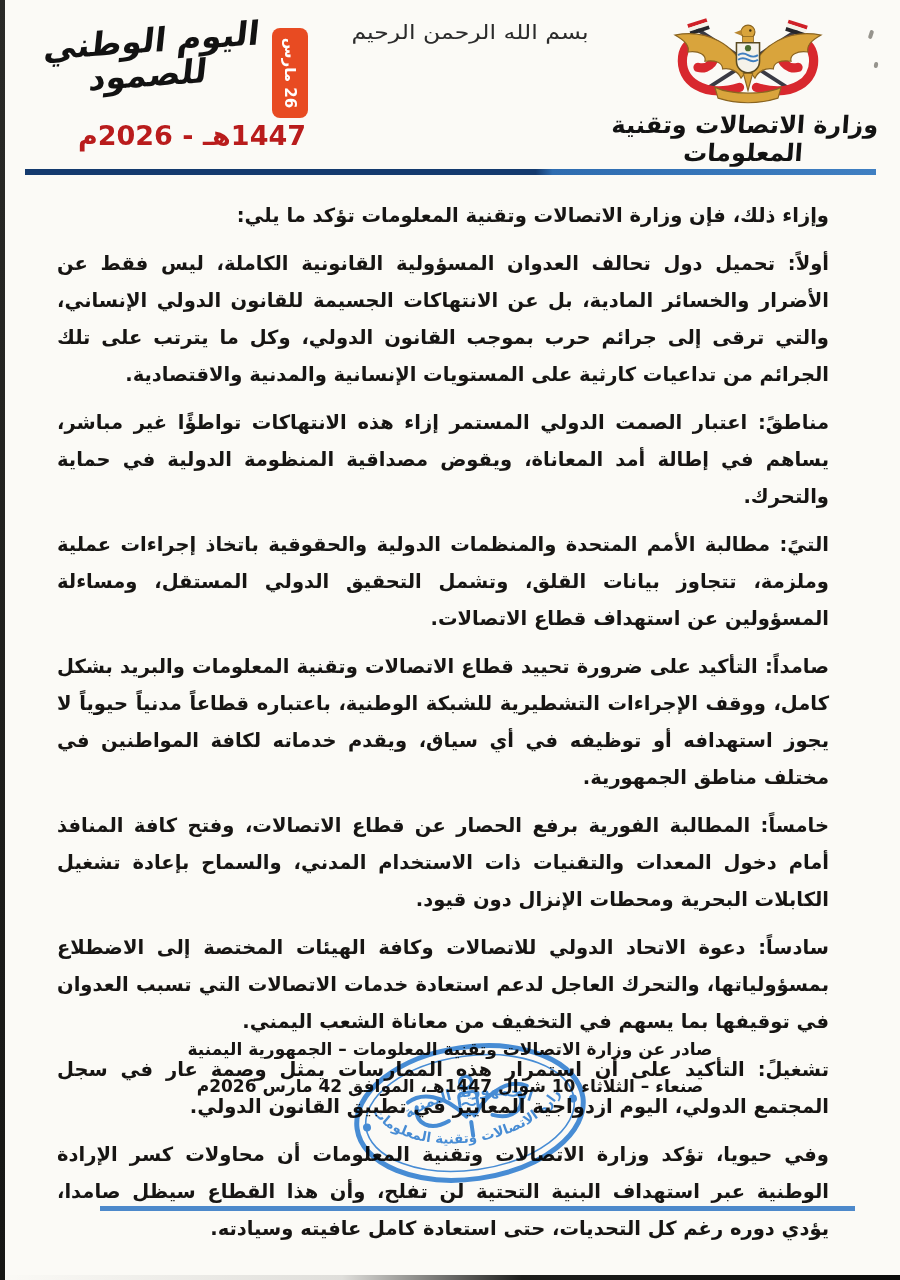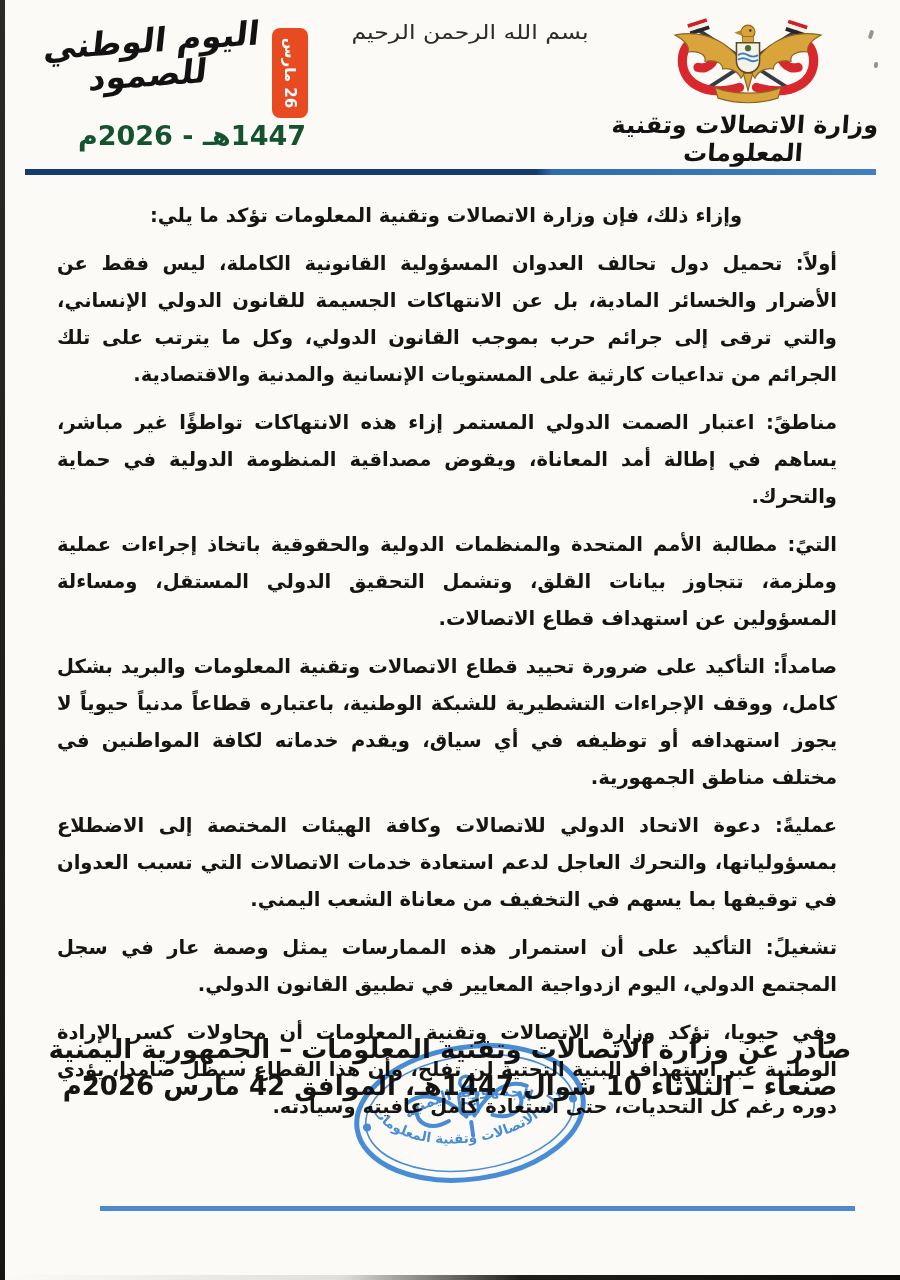--- a/index.html
+++ b/index.html
@@ -27,21 +27,21 @@
   }
   .ribbon {
     position:absolute; right:2px; top:6px; width:36px; height:90px;
     background:#e84b22; border-radius:8px;
     display:flex; align-items:center; justify-content:center;
   }
   .ribbon-text { transform:rotate(90deg); white-space:nowrap;
     color:#ffffff; font-size:15px; font-weight:700; direction:rtl; }
   .logo-year {
     position:absolute; right:4px; top:98px; direction:rtl; white-space:nowrap;
-    font-size:27px; font-weight:800; letter-spacing:0; color:#14532d;
+    font-size:27px; font-weight:800; letter-spacing:0; color:#b91c1c;
   }
   .bismillah {
     position:absolute; left:322px; top:20px; width:296px; text-align:center;
     font-size:20px; font-weight:500; direction:rtl; color:#2b2b2b;
     transform:scaleX(1.18) scaleY(0.98);
   }
   .emblem-box { position:absolute; left:650px; top:12px; width:196px; height:100px; }
   .emblem-box svg { width:100%; height:100%; }
   .ministry-name {
     position:absolute; left:598px; top:112px; width:292px; text-align:center;
@@ -52,28 +52,28 @@
     position:absolute; left:25px; top:169px; width:851px; height:6px;
     background:linear-gradient(90deg,#143a6e 0%,#143a6e 60%,#2e6cb0 62%,#3f7fc2 100%);
   }
 
   
   .body-text {
     position:absolute; left:57px; right:55px; top:197px;
     direction:rtl; text-align:justify;
     font-size:19.5px; line-height:37px; font-weight:700;
   }
-  .intro { text-align:center; margin:0 10px 11px 0; }
-  .para { margin:0 8px 11px 0; }
+  .intro { text-align:right; margin:0 16px 11px 0; }
+  .para { margin:0 16px 11px 0; }
   .lead { font-weight:800; }
 
   
   .footer-block {
     position:absolute; left:0; right:0; top:1031px; text-align:center;
-    direction:rtl; font-size:26px; font-weight:800; line-height:37px;
+    direction:rtl; font-size:17px; font-weight:800; line-height:37px;
   }
   .stamp {
     position:absolute; left:350px; top:1042px; width:240px; height:142px;
     transform:rotate(-8deg); opacity:0.88; mix-blend-mode:multiply;
   }
   .stamp svg { width:100%; height:100%; }
   .bottom-line {
     position:absolute; left:100px; top:1206px; width:755px; height:5px;
     background:#4d89cb;
   }
@@ -141,21 +141,22 @@
 
   <div class="header-divider"></div>
 
   <div class="body-text">
     <p class="intro">وإزاء ذلك، فإن وزارة الاتصالات وتقنية المعلومات تؤكد ما يلي:</p>
 
     <p class="para"><span class="lead">أولاً:</span> <span>تحميل دول تحالف العدوان المسؤولية القانونية الكاملة، ليس فقط عن الأضرار والخسائر المادية، بل عن الانتهاكات الجسيمة للقانون الدولي الإنساني، والتي ترقى إلى جرائم حرب بموجب القانون الدولي، وكل ما يترتب على تلك الجرائم من تداعيات كارثية على المستويات الإنسانية والمدنية والاقتصادية.</span></p>
     <p class="para"><span class="lead">مناطقً:</span> <span>اعتبار الصمت الدولي المستمر إزاء هذه الانتهاكات تواطؤًا غير مباشر، يساهم في إطالة أمد المعاناة، ويقوض مصداقية المنظومة الدولية في حماية والتحرك.</span></p>
     <p class="para"><span class="lead">التيً:</span> <span>مطالبة الأمم المتحدة والمنظمات الدولية والحقوقية باتخاذ إجراءات عملية وملزمة، تتجاوز بيانات القلق، وتشمل التحقيق الدولي المستقل، ومساءلة المسؤولين عن استهداف قطاع الاتصالات.</span></p>
     <p class="para"><span class="lead">صامداً:</span> <span>التأكيد على ضرورة تحييد قطاع الاتصالات وتقنية المعلومات والبريد بشكل كامل، ووقف الإجراءات التشطيرية للشبكة الوطنية، باعتباره قطاعاً مدنياً حيوياً لا يجوز استهدافه أو توظيفه في أي سياق، ويقدم خدماته لكافة المواطنين في مختلف مناطق الجمهورية.</span></p>
-    <p class="para"><span class="lead">عمليةً:</span> <span>دعوة الاتحاد الدولي للاتصالات وكافة الهيئات المختصة إلى الاضطلاع بمسؤولياتها، والتحرك العاجل لدعم استعادة خدمات الاتصالات التي تسبب العدوان في توقيفها بما يسهم في التخفيف من معاناة الشعب اليمني.</span></p>
+    <p class="para"><span class="lead">خامساً:</span> <span>المطالبة الفورية برفع الحصار عن قطاع الاتصالات، وفتح كافة المنافذ أمام دخول المعدات والتقنيات ذات الاستخدام المدني، والسماح بإعادة تشغيل الكابلات البحرية ومحطات الإنزال دون قيود.</span></p>
+    <p class="para"><span class="lead">سادساً:</span> <span>دعوة الاتحاد الدولي للاتصالات وكافة الهيئات المختصة إلى الاضطلاع بمسؤولياتها، والتحرك العاجل لدعم استعادة خدمات الاتصالات التي تسبب العدوان في توقيفها بما يسهم في التخفيف من معاناة الشعب اليمني.</span></p>
     <p class="para"><span class="lead">تشغيلً:</span> <span>التأكيد على أن استمرار هذه الممارسات يمثل وصمة عار في سجل المجتمع الدولي، اليوم ازدواجية المعايير في تطبيق القانون الدولي.</span></p>
     <p class="para"><span class="lead">وفي حيويا،</span> <span>تؤكد وزارة الاتصالات وتقنية المعلومات أن محاولات كسر الإرادة الوطنية عبر استهداف البنية التحتية لن تفلح، وأن هذا القطاع سيظل صامدا، يؤدي دوره رغم كل التحديات، حتى استعادة كامل عافيته وسيادته.</span></p>
   </div>
 
   <div class="footer-block">
     <div>صادر عن وزارة الاتصالات وتقنية المعلومات – الجمهورية اليمنية</div>
     <div>صنعاء – الثلاثاء 10 شوال 1447هـ، الموافق 42 مارس 2026م</div>
   </div>
 
   <div class="stamp">

